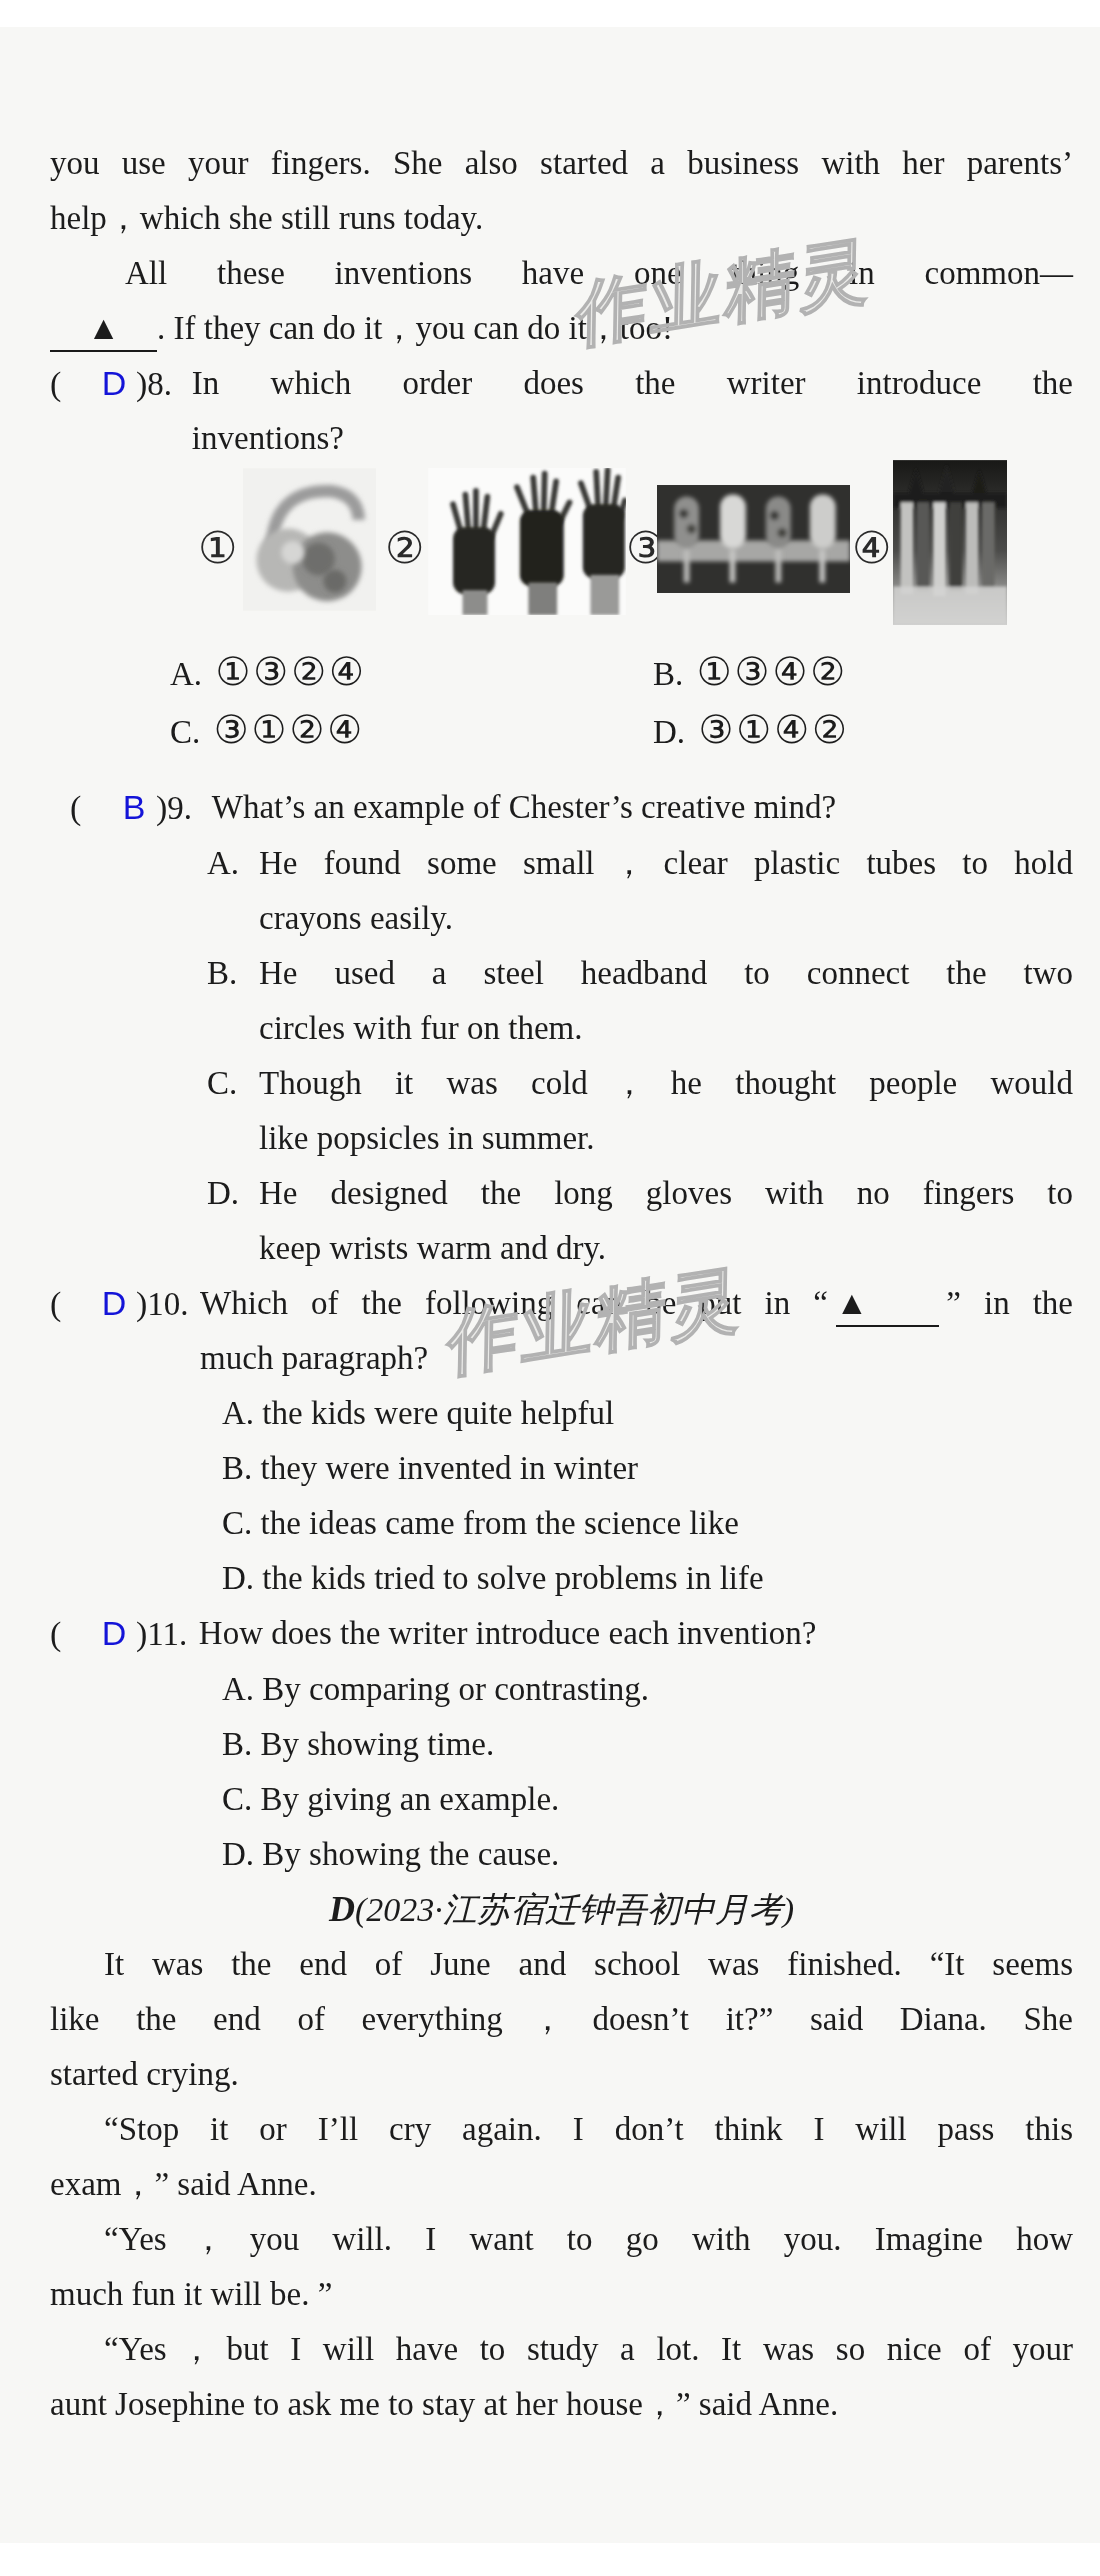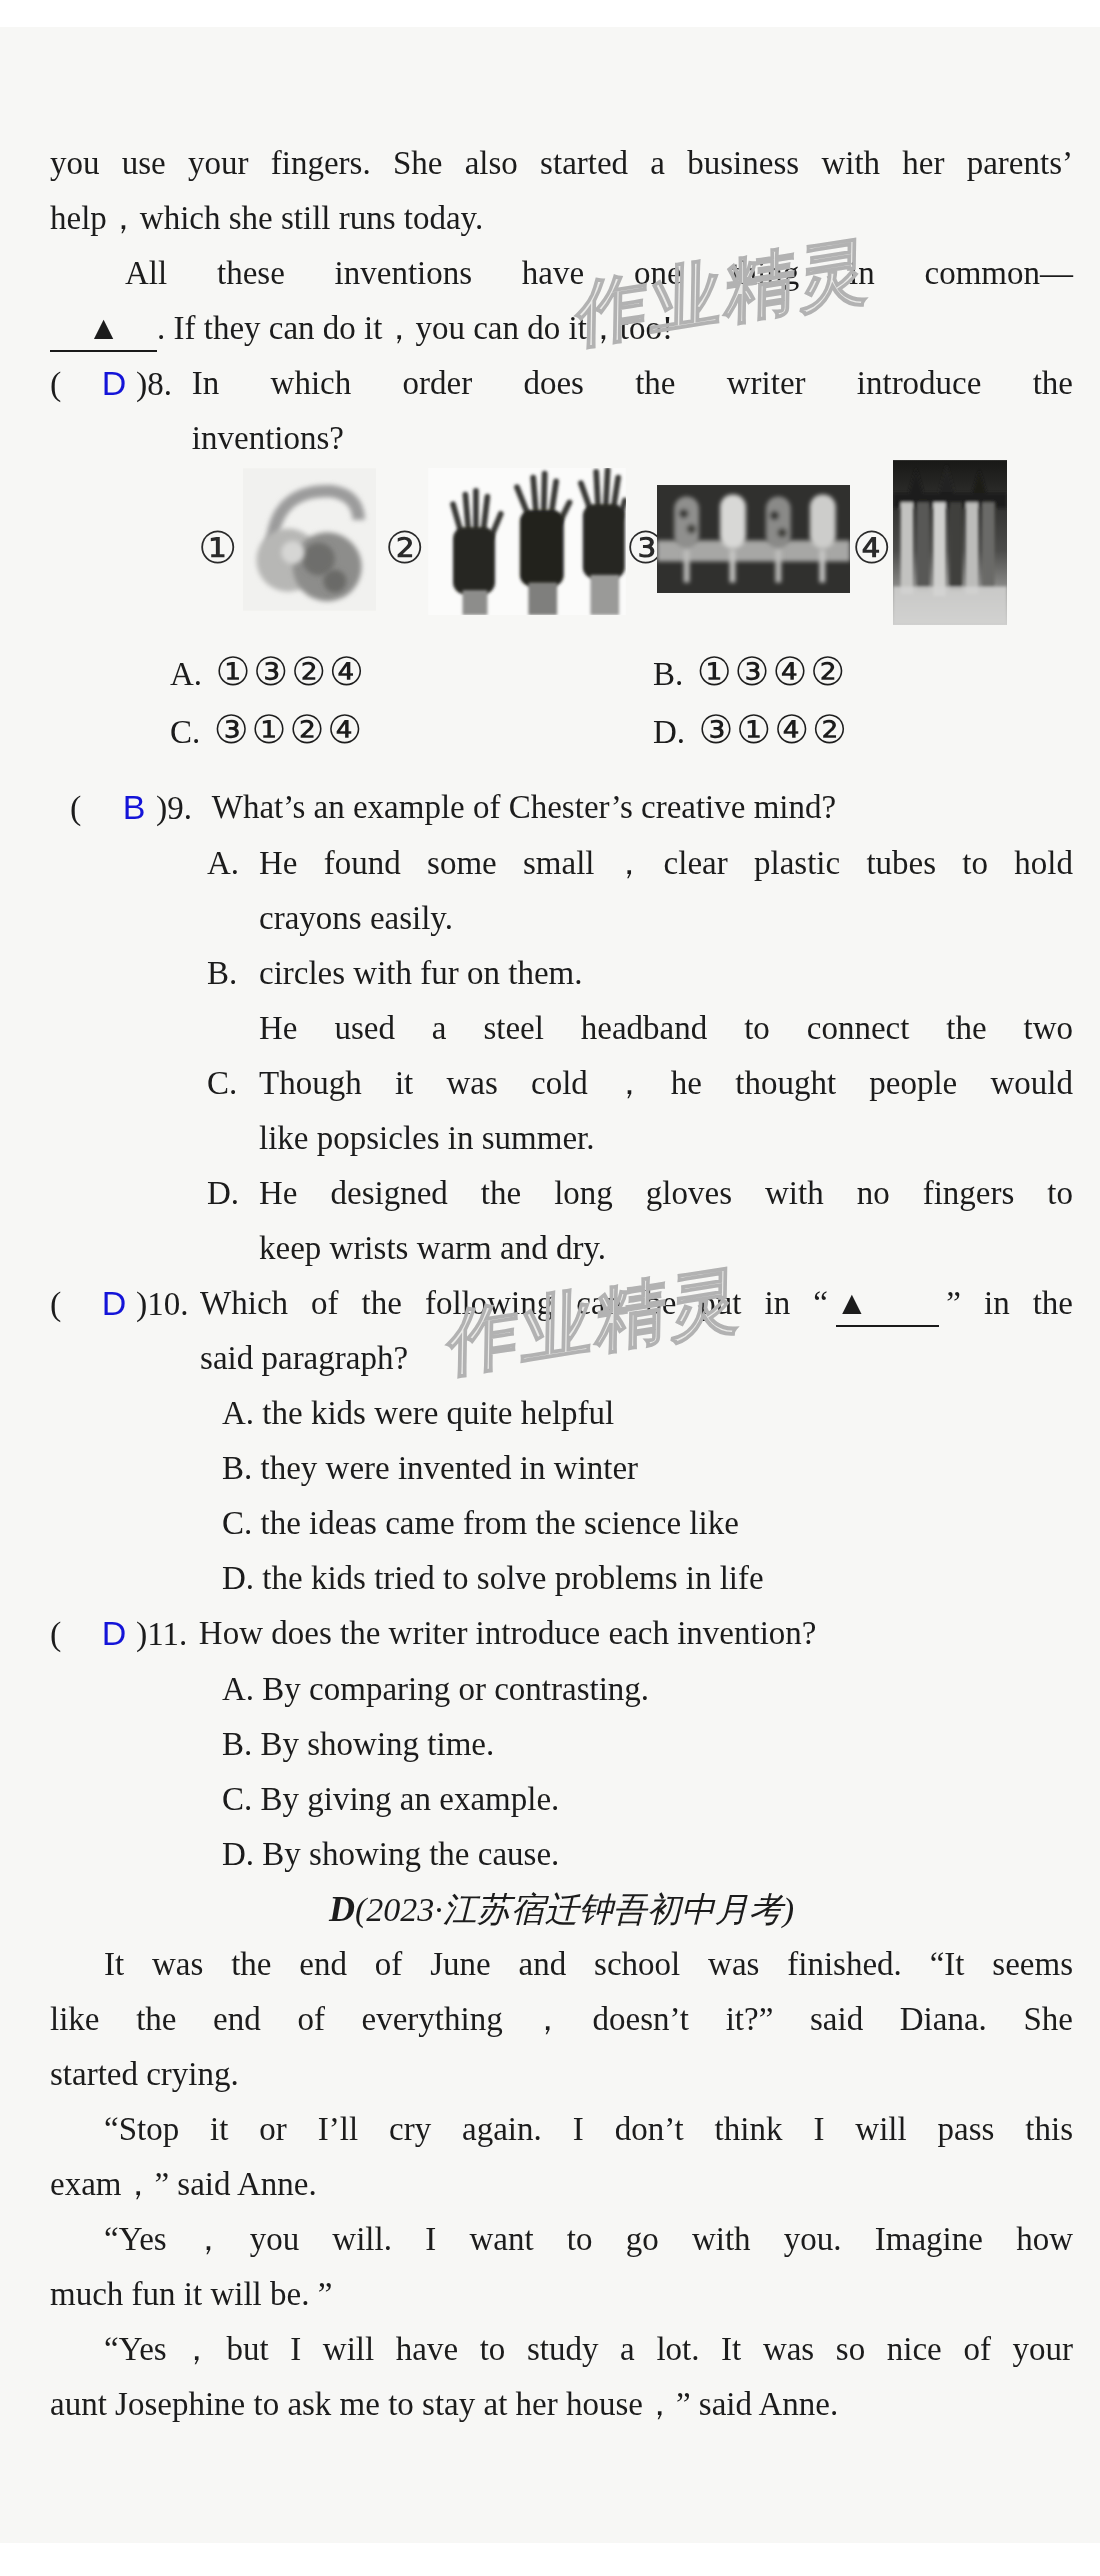--- a/index.html
+++ b/index.html
@@ -226,22 +226,22 @@
   <div class="optrow">
     <span>A.</span>
     <div>
         <div class="ln just">He found some small，clear plastic tubes to hold</div>
         <div class="ln">crayons easily.</div>
       </div>
   </div>
   <div class="optrow">
     <span>B.</span>
     <div>
+        <div class="ln just">He used a steel headband to connect the two</div>
         <div class="ln">circles with fur on them.</div>
-        <div class="ln just">He used a steel headband to connect the two</div>
       </div>
   </div>
   <div class="optrow">
     <span>C.</span>
     <div>
         <div class="ln just">Though it was cold，he thought people would</div>
         <div class="ln">like popsicles in summer.</div>
       </div>
   </div>
   <div class="optrow">
@@ -249,21 +249,21 @@
     <div>
         <div class="ln just">He designed the long gloves with no fingers to</div>
         <div class="ln">keep wrists warm and dry.</div>
       </div>
   </div>
 
   <div class="qrow">
     <span class="qmark"><span class="po">(</span><span class="ans">D</span><span class="pc">)</span><span class="qnum">10.</span></span>
     <div class="qtext">
       <div class="ln just"><span>Which of the following can be put in “</span><span class="blank b2">▲</span><span>” in the</span></div>
-      <div class="ln">said paragraph?</div>
+      <div class="ln">much paragraph?</div>
     </div>
   </div>
   <div class="ln optline"><span>A.</span> <span>the kids were quite helpful</span></div>
   <div class="ln optline"><span>B.</span> <span>they were invented in winter</span></div>
   <div class="ln optline"><span>C.</span> <span>the ideas came from the science like</span></div>
   <div class="ln optline"><span>D.</span> <span>the kids tried to solve problems in life</span></div>
 
   <div class="qrow">
     <span class="qmark"><span class="po">(</span><span class="ans">D</span><span class="pc">)</span><span class="qnum">11.</span></span>
     <div class="qtext">

